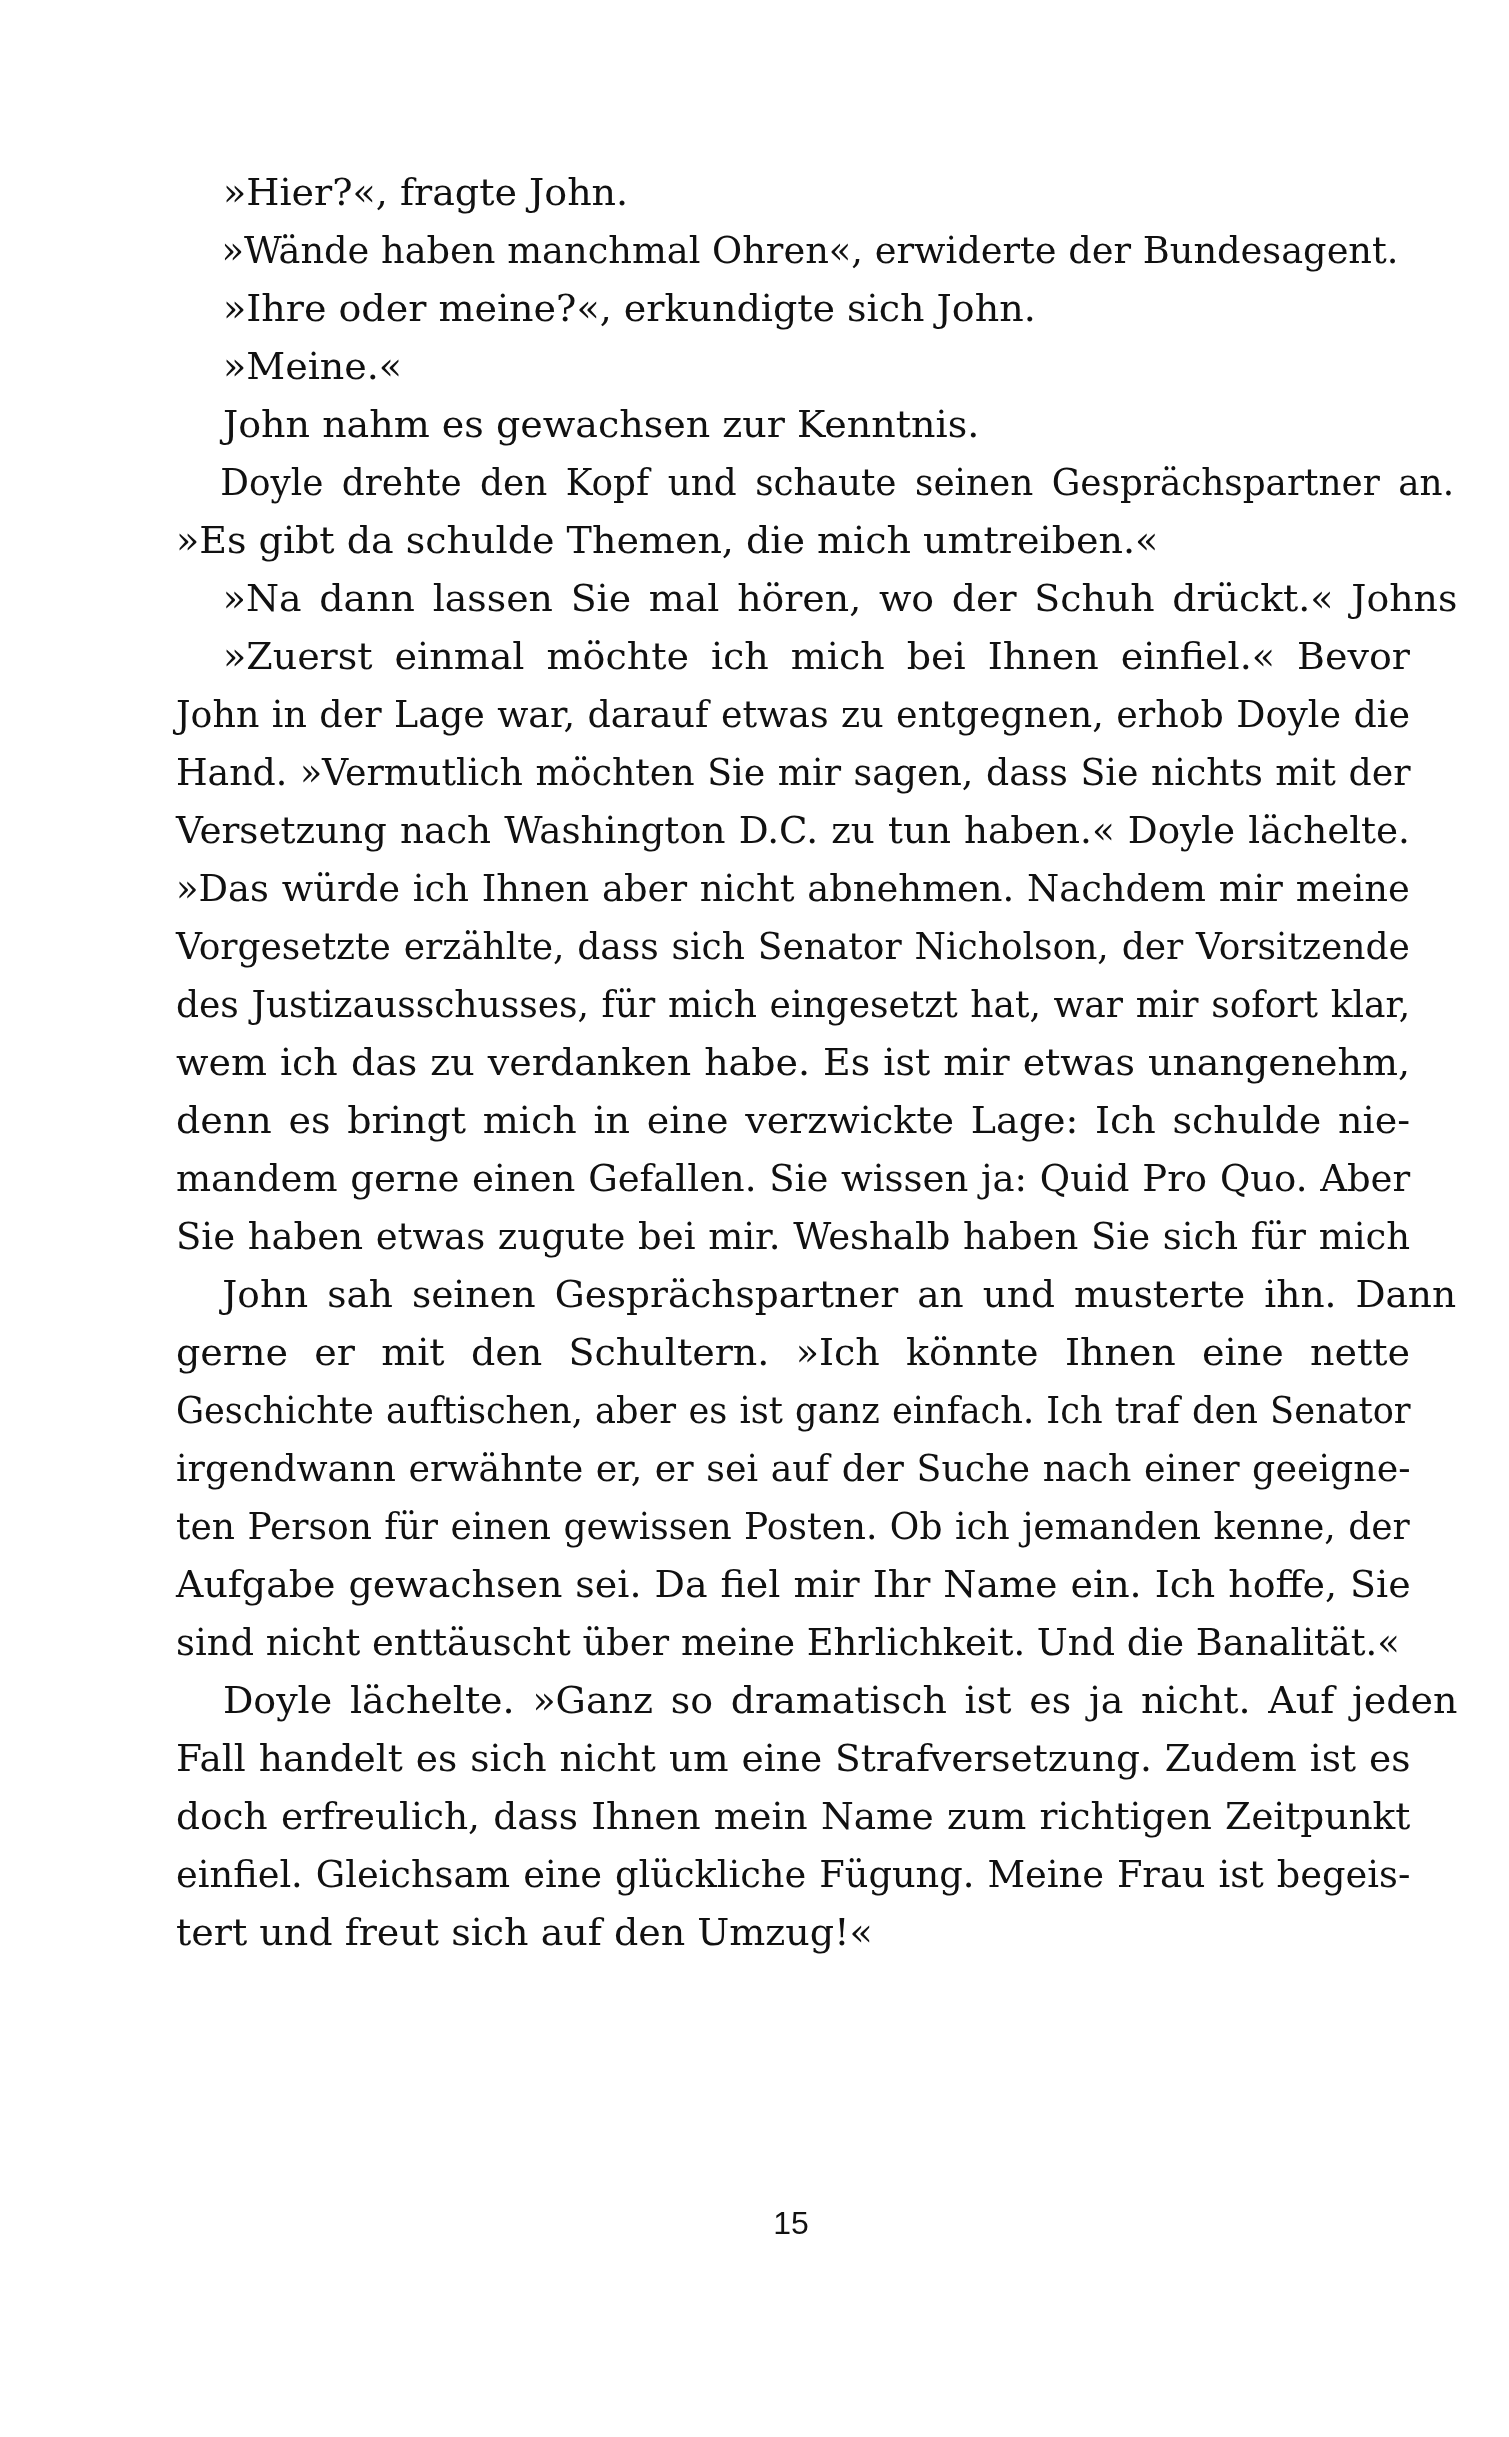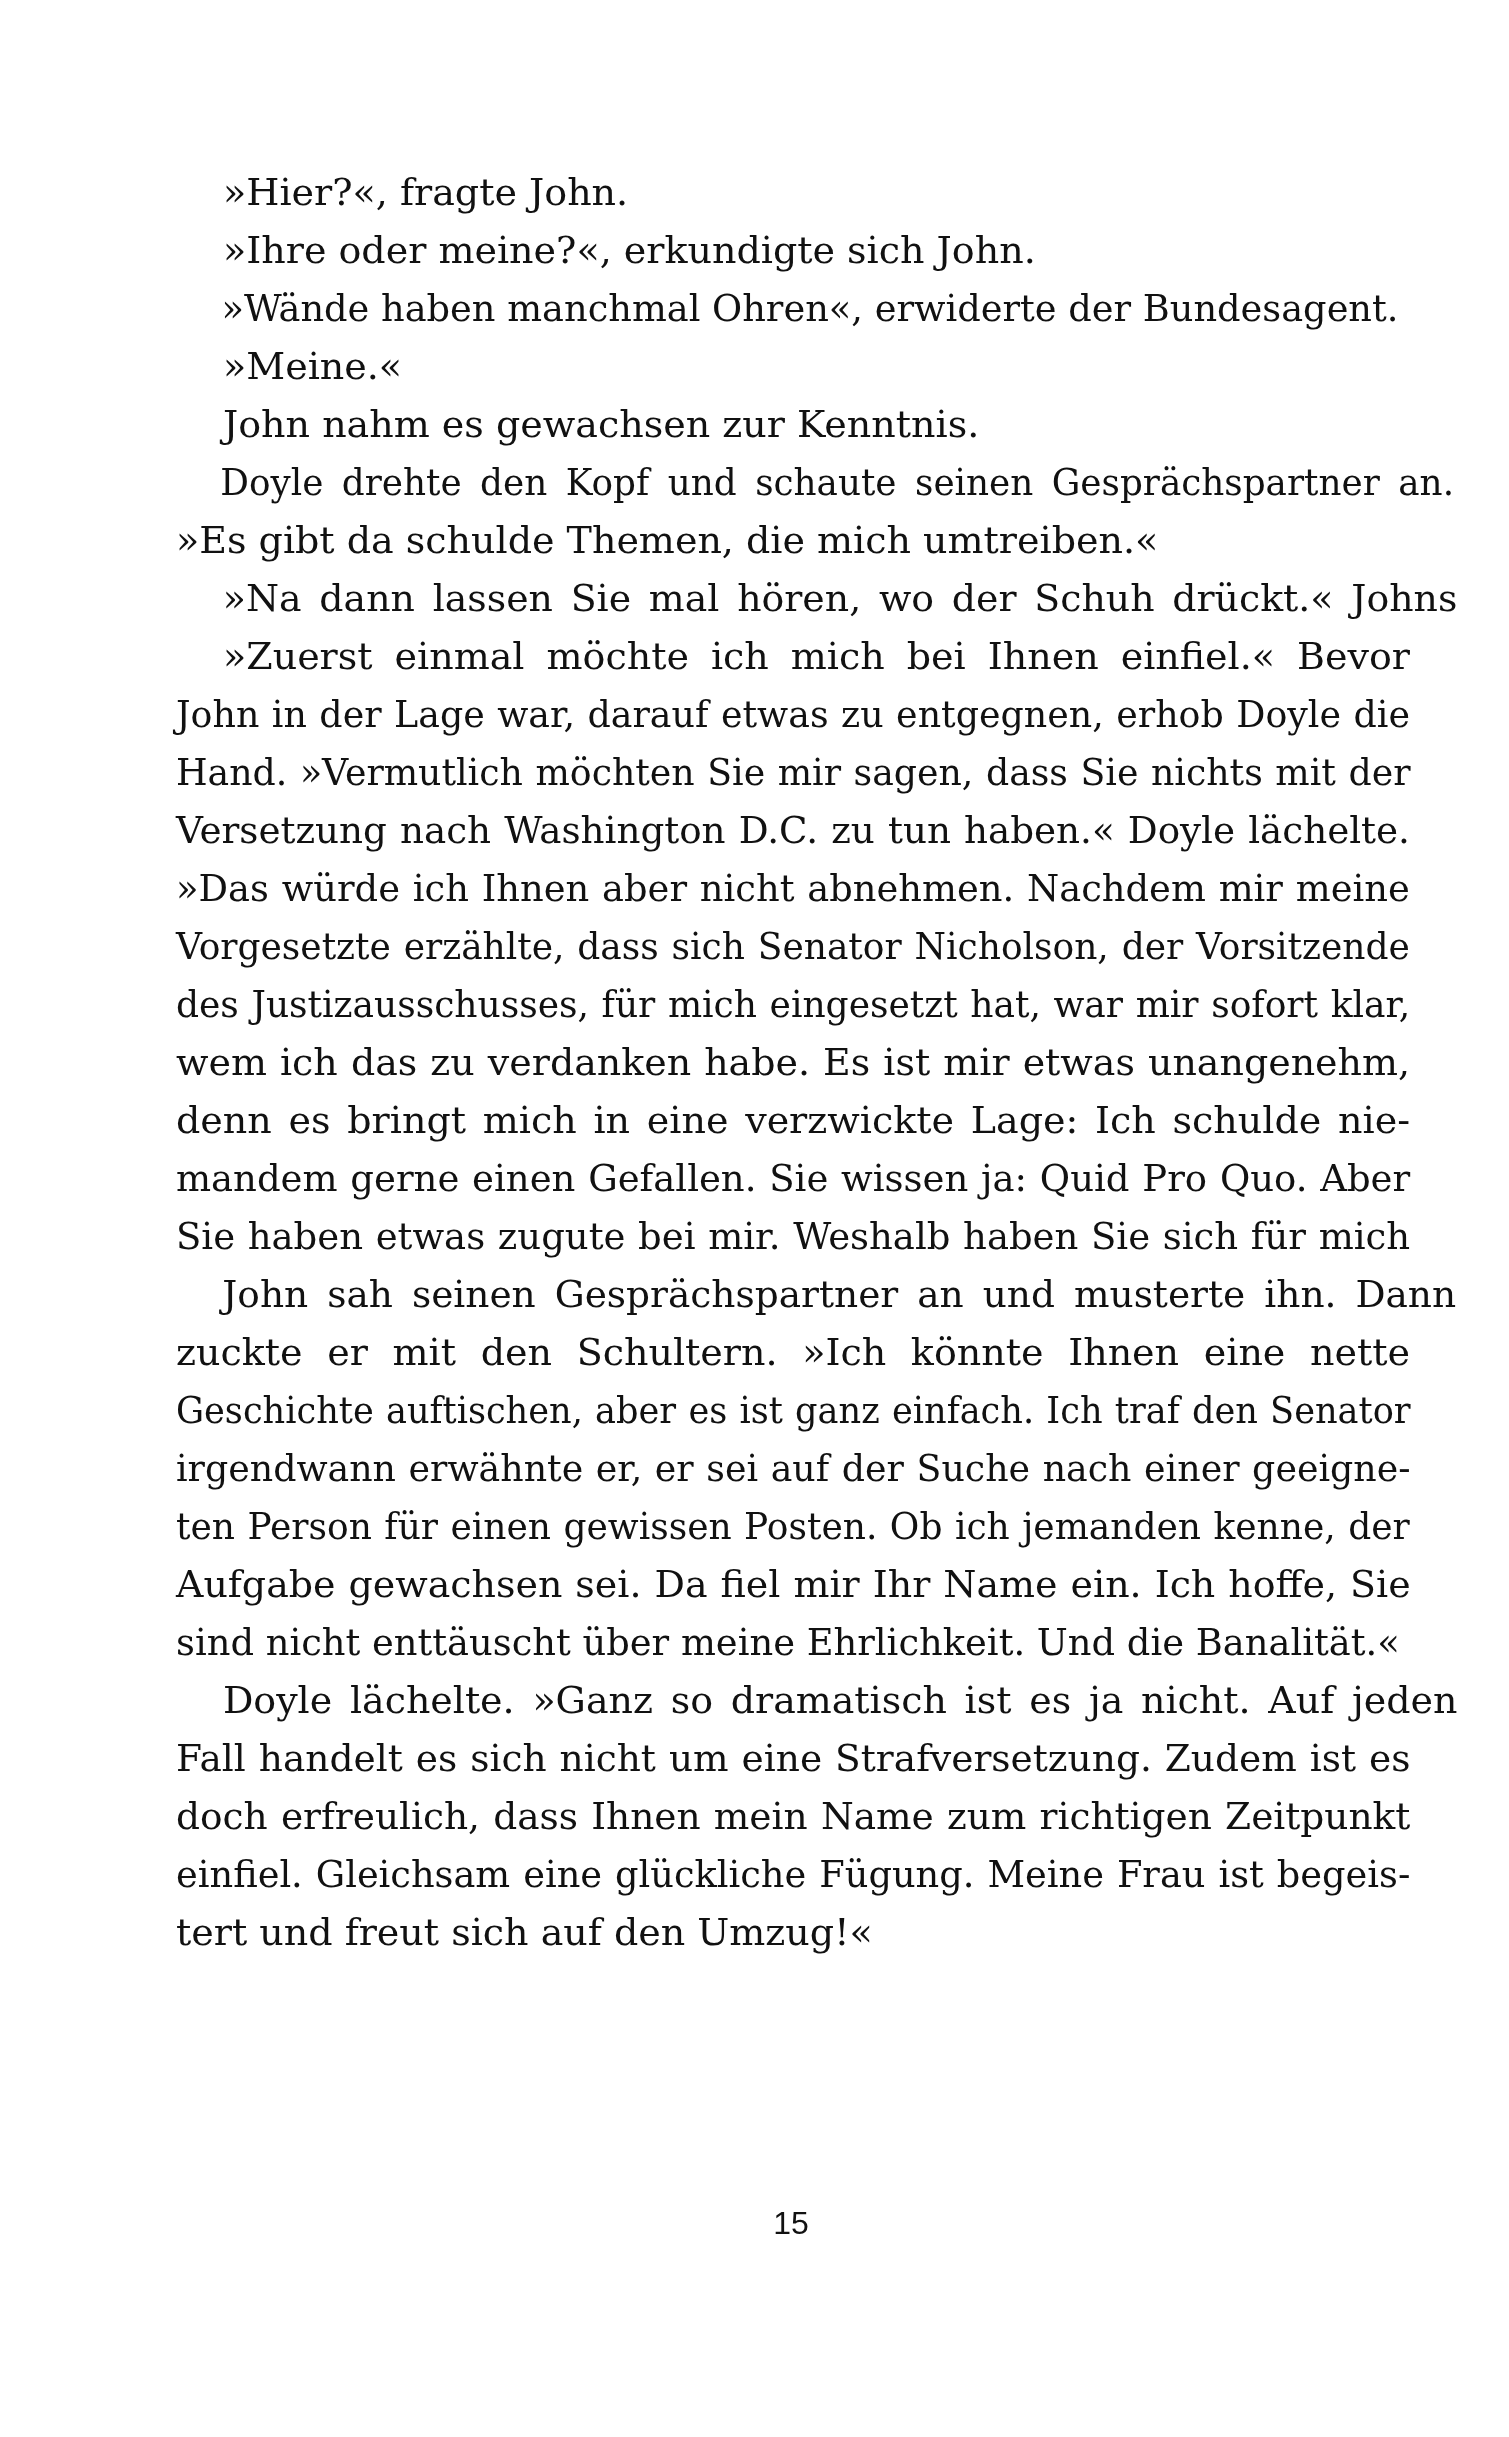--- a/index.html
+++ b/index.html
@@ -25,24 +25,24 @@
 </style>
 </head>
 <body>
 
 <div class="page">
   <div class="text-block" id="text-block">
       <div>
         <span class="line indent last">»Hier?«, fragte John.</span>
       </div>
       <div>
-        <span class="line indent last">»Ihre oder meine?«, erkundigte sich John.</span>
+        <span class="line indent last" style="transform: scaleX(0.967); width: 1276px;">»Wände haben manchmal Ohren«, erwiderte der Bundesagent.</span>
       </div>
       <div>
-        <span class="line indent last" style="transform: scaleX(0.967); width: 1276px;">»Wände haben manchmal Ohren«, erwiderte der Bundesagent.</span>
+        <span class="line indent last">»Ihre oder meine?«, erkundigte sich John.</span>
       </div>
       <div>
         <span class="line indent last">»Meine.«</span>
       </div>
       <div>
         <span class="line indent last">John nahm es gewachsen zur Kenntnis.</span>
       </div>
       <div>
         <span class="line indent" style="transform: scaleX(0.9418); width: 1310px;">Doyle drehte den Kopf und schaute seinen Gesprächspartner an.</span>
         <span class="line last">»Es gibt da schulde Themen, die mich umtreiben.«</span>
@@ -58,21 +58,21 @@
         <span class="line" style="transform: scaleX(0.9692); width: 1273px;">»Das würde ich Ihnen aber nicht abnehmen. Nachdem mir meine</span>
         <span class="line" style="transform: scaleX(0.9469); width: 1303px;">Vorgesetzte erzählte, dass sich Senator Nicholson, der Vorsitzende</span>
         <span class="line" style="transform: scaleX(0.9479); width: 1302px;">des Justizausschusses, für mich eingesetzt hat, war mir sofort klar,</span>
         <span class="line" style="transform: scaleX(0.9984); width: 1236px;">wem ich das zu verdanken habe. Es ist mir etwas unangenehm,</span>
         <span class="line">denn es bringt mich in eine verzwickte Lage: Ich schulde nie-</span>
         <span class="line" style="transform: scaleX(0.9733); width: 1268px;">mandem gerne einen Gefallen. Sie wissen ja: Quid Pro Quo. Aber</span>
         <span class="line" style="transform: scaleX(0.9733); width: 1268px;">Sie haben etwas zugute bei mir. Weshalb haben Sie sich für mich</span>
       </div>
       <div>
         <span class="line indent" style="transform: scaleX(0.9862); width: 1251px;">John sah seinen Gesprächspartner an und musterte ihn. Dann</span>
-        <span class="line">zuckte er mit den Schultern. »Ich könnte Ihnen eine nette</span>
+        <span class="line">gerne er mit den Schultern. »Ich könnte Ihnen eine nette</span>
         <span class="line" style="transform: scaleX(0.9248); width: 1335px;">Geschichte auftischen, aber es ist ganz einfach. Ich traf den Senator</span>
         <span class="line" style="transform: scaleX(0.9562); width: 1291px;">irgendwann erwähnte er, er sei auf der Suche nach einer geeigne-</span>
         <span class="line" style="transform: scaleX(0.9476); width: 1302px;">ten Person für einen gewissen Posten. Ob ich jemanden kenne, der</span>
         <span class="line" style="transform: scaleX(0.9981); width: 1237px;">Aufgabe gewachsen sei. Da fiel mir Ihr Name ein. Ich hoffe, Sie</span>
         <span class="line last" style="transform: scaleX(0.9691); width: 1273px;">sind nicht enttäuscht über meine Ehrlichkeit. Und die Banalität.«</span>
       </div>
       <div>
         <span class="line indent" style="transform: scaleX(0.9979); width: 1237px;">Doyle lächelte. »Ganz so dramatisch ist es ja nicht. Auf jeden</span>
         <span class="line" style="transform: scaleX(0.9868); width: 1251px;">Fall handelt es sich nicht um eine Strafversetzung. Zudem ist es</span>
         <span class="line" style="transform: scaleX(0.9859); width: 1252px;">doch erfreulich, dass Ihnen mein Name zum richtigen Zeitpunkt</span>

